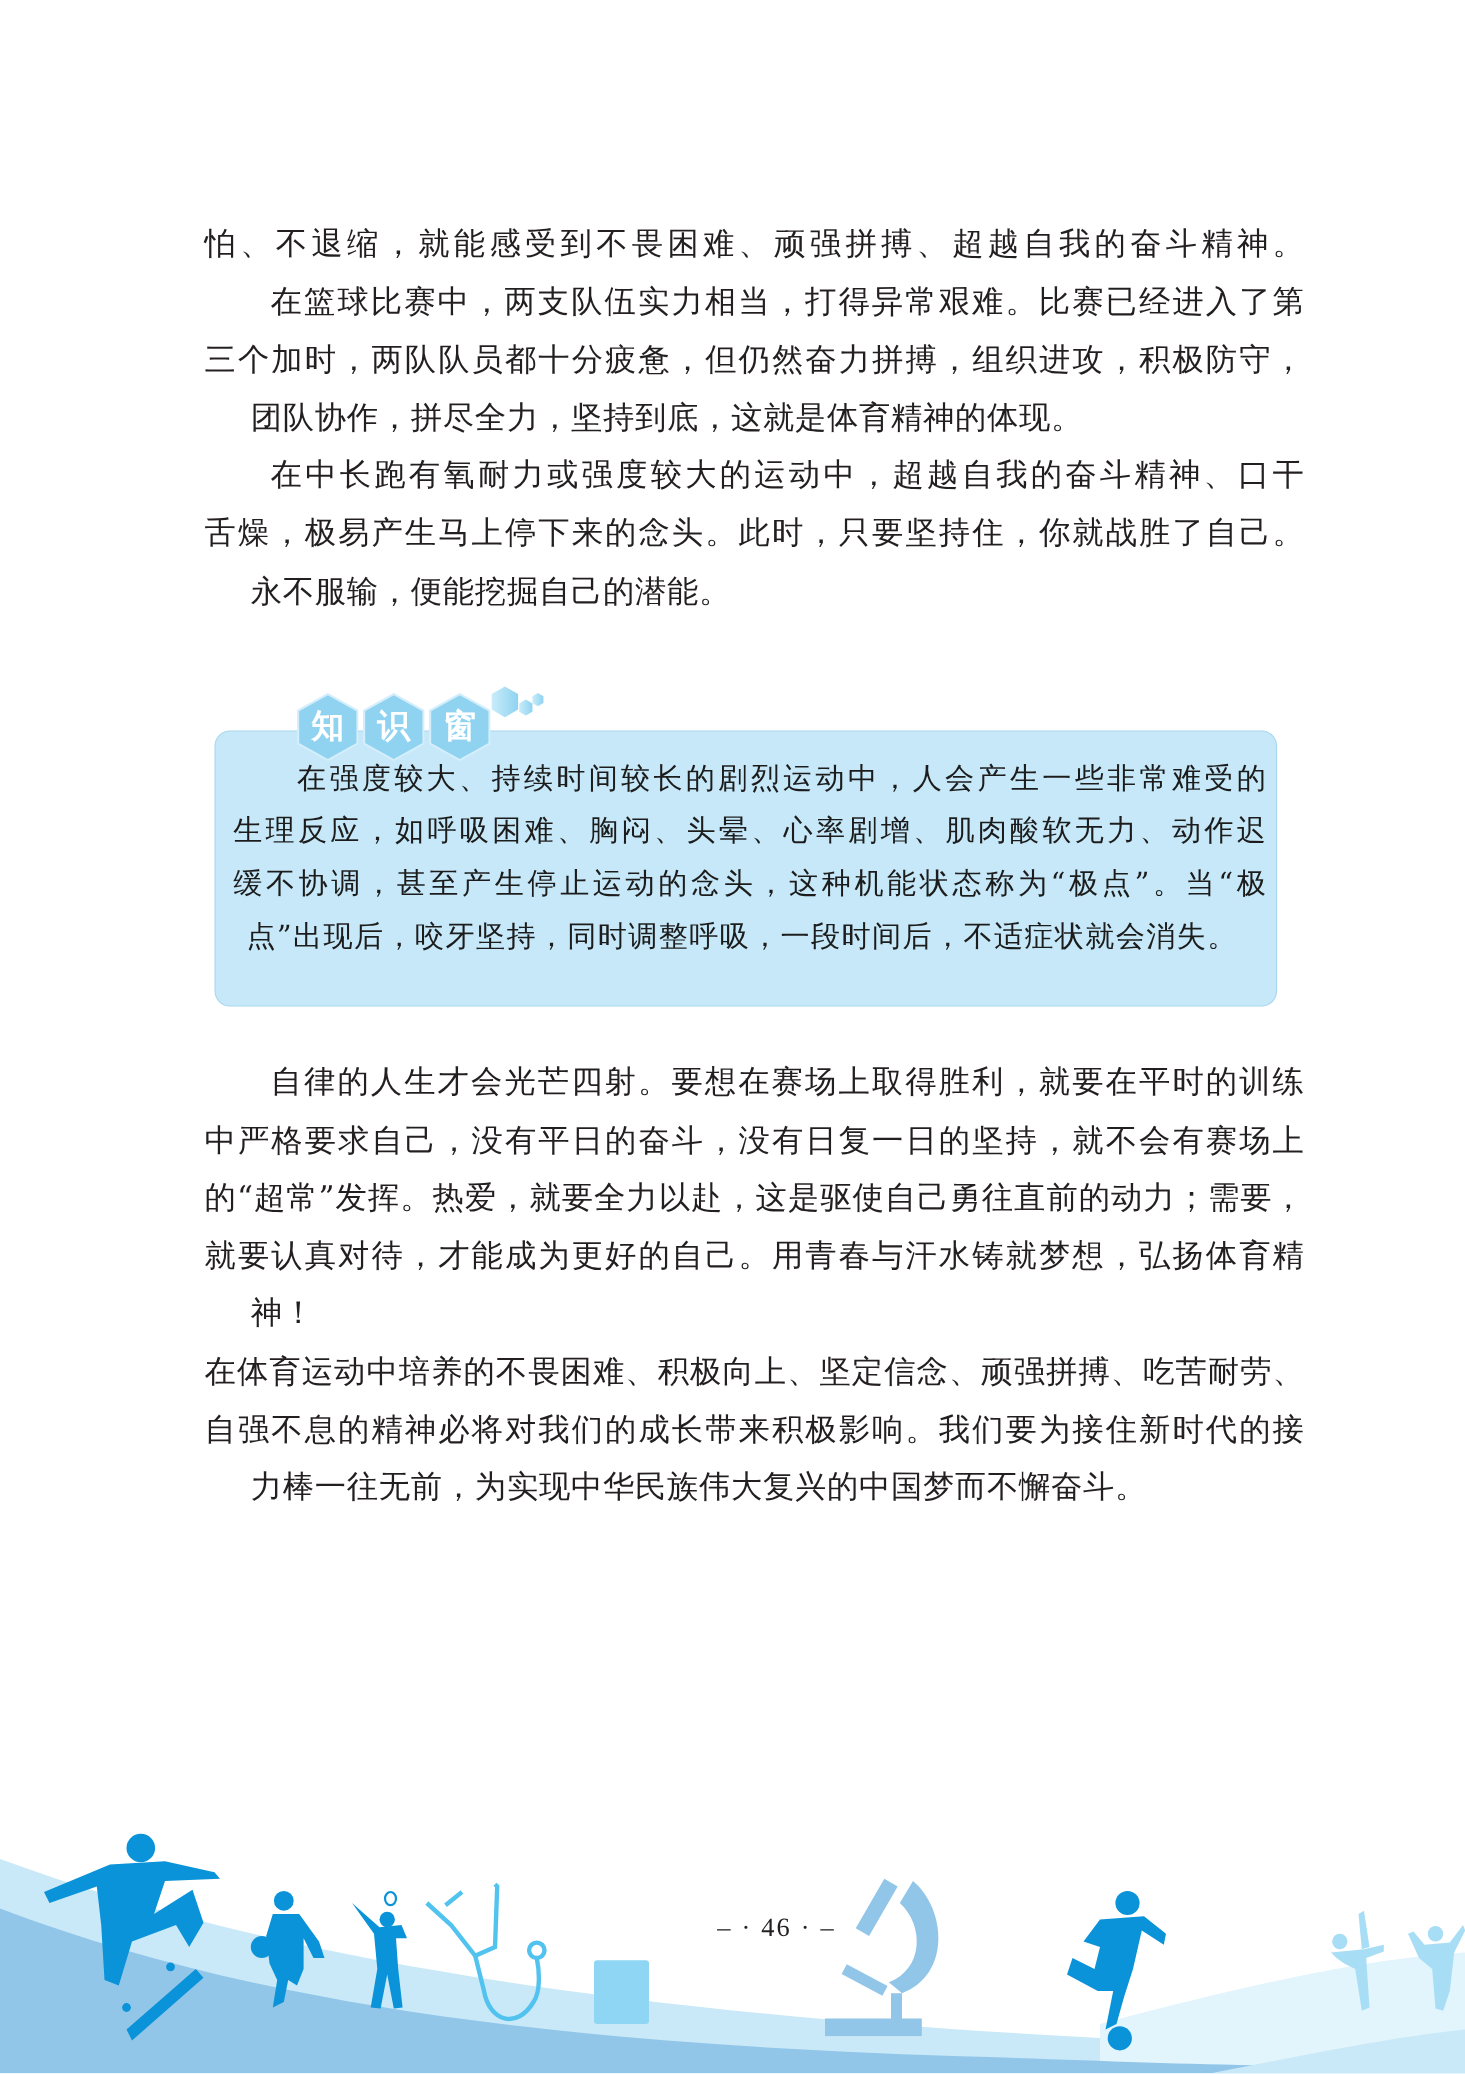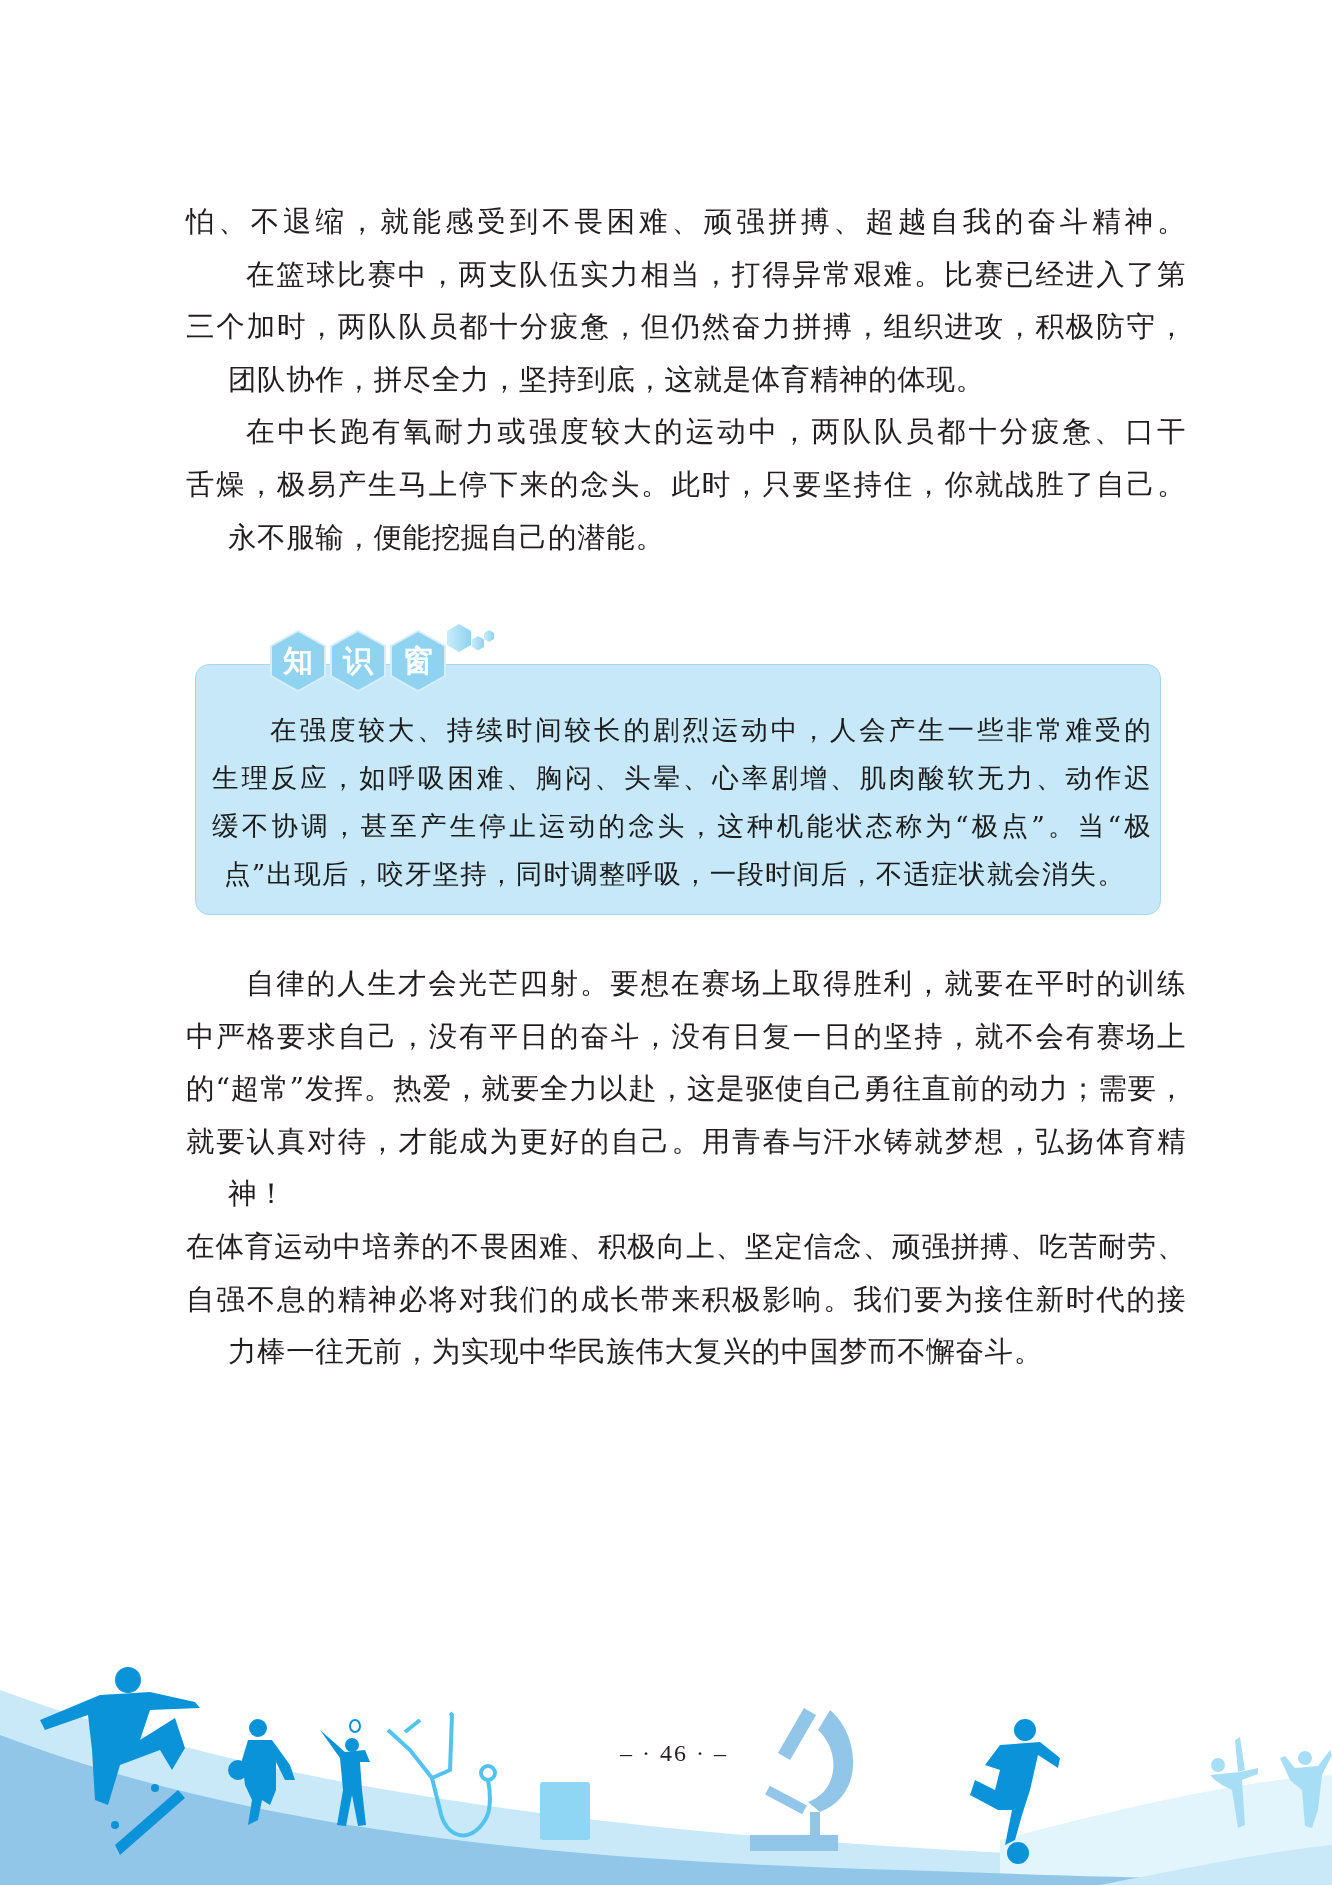--- a/index.html
+++ b/index.html
@@ -10,48 +10,48 @@
   .line { height: 52.6px; line-height: 52.6px; font-size: 28.5px; white-space: nowrap;
           letter-spacing: 0.6px; text-align: justify; text-align-last: justify; }
   .line.last { text-align-last: left; margin-left: 42px; }
   .line.indent { padding-left: 60px; }
   #block1 { top: 196px; }
   #block2 { top: 958px; }
 
   
   .kw-box { position: absolute; left: 195px; top: 664px; width: 966px; height: 251px;
             background: #c6e8f8; border: 1px solid #a7d7ef; border-radius: 14px; box-sizing: border-box; }
-  .kw-text { position: absolute; left: 212px; top: 706px; width: 950px; }
+  .kw-text { position: absolute; left: 212px; top: 684px; width: 950px; }
   .kw-line { height: 48px; line-height: 48px; font-size: 26.5px; white-space: nowrap;
              letter-spacing: 1.2px; font-family: "DejaVu Serif", "Liberation Serif", serif; color:#1c1c1c;
              text-align: justify; text-align-last: justify; width: 940px; }
   .kw-line.indent { padding-left: 58px; width: 882px; }
   .kw-line.last { text-align-last: left; margin-left: 12px; }
   .kw-title { position: absolute; left: 270px; top: 622px; width: 240px; height: 72px; }
   .hex { position: absolute; top: 8px; width: 56px; height: 62px; }
   .hex svg { position: absolute; left: 0; top: 0; }
   .hex span { position: absolute; left: 0; top: 0; width: 56px; height: 62px; line-height: 62px;
               text-align: center; color: #ffffff; font-size: 30px; font-family: "DejaVu Sans", sans-serif; font-weight: bold; }
 
   
   .footer { position: absolute; left: 0; top: 1640px; width: 1332px; height: 245px; }
-  .page-num { position: absolute; left: 620px; top: 1740px; width: 140px; text-align: left;
+  .page-num { position: absolute; left: 620px; top: 1740px; width: 140px; text-align: right;
               font-family: "Liberation Serif", serif; font-size: 24px; color: #231f20; letter-spacing: 2px; }
 </style>
 </head>
 <body>
 
 <div class="page">
 
   <div class="body-text" id="block1">
     <div class="line">怕、不退缩，就能感受到不畏困难、顽强拼搏、超越自我的奋斗精神。</div>
     <div class="line indent">在篮球比赛中，两支队伍实力相当，打得异常艰难。比赛已经进入了第</div>
     <div class="line">三个加时，两队队员都十分疲惫，但仍然奋力拼搏，组织进攻，积极防守，</div>
     <div class="line last">团队协作，拼尽全力，坚持到底，这就是体育精神的体现。</div>
-    <div class="line indent">在中长跑有氧耐力或强度较大的运动中，两队队员都十分疲惫、口干</div>
+    <div class="line indent">在中长跑有氧耐力或强度较大的运动中，超越自我的奋斗精神、口干</div>
     <div class="line">舌燥，极易产生马上停下来的念头。此时，只要坚持住，你就战胜了自己。</div>
     <div class="line last">永不服输，便能挖掘自己的潜能。</div>
   </div>
 
   <div class="kw-box"></div>
   <div class="kw-title">
     <div class="hex" style="left:0">
       <svg width="56" height="62" viewBox="0 0 56 62">
           <polygon points="28,1 55,16 55,46 28,61 1,46 1,16" fill="#8fd3f1" stroke="#d4eefb" stroke-width="2"></polygon>
         </svg>

